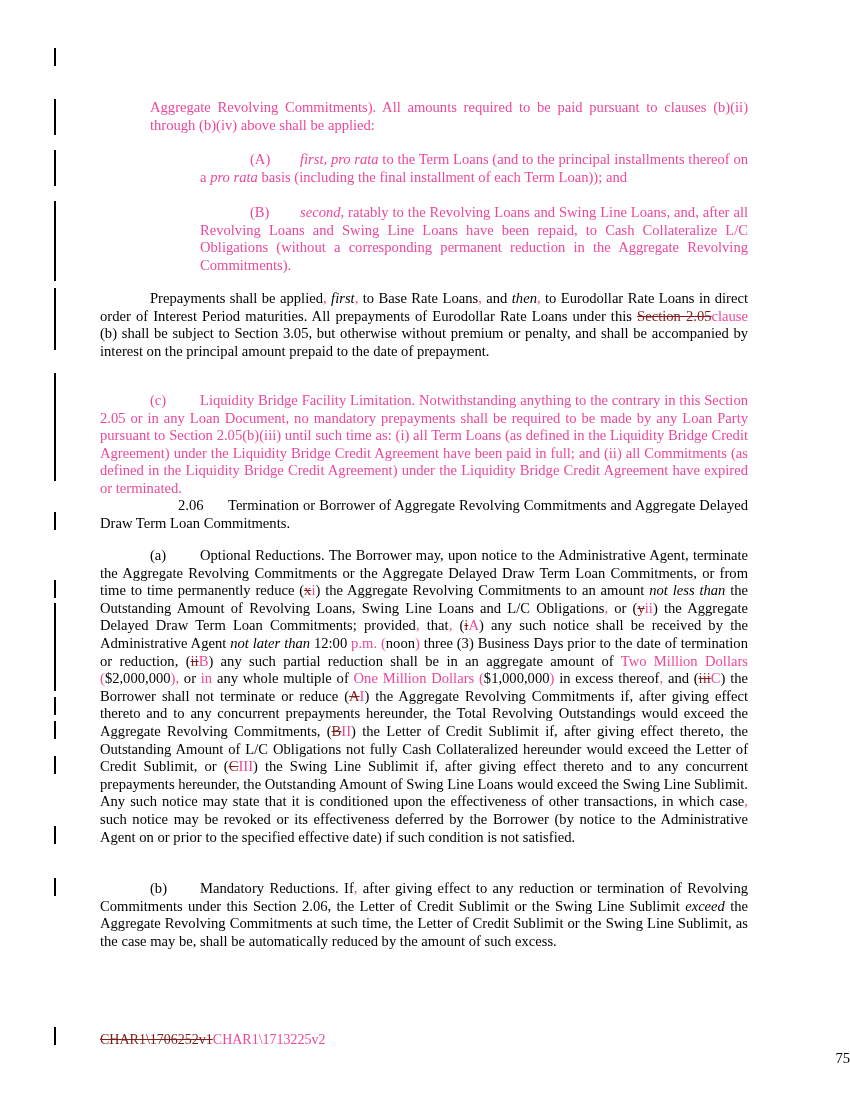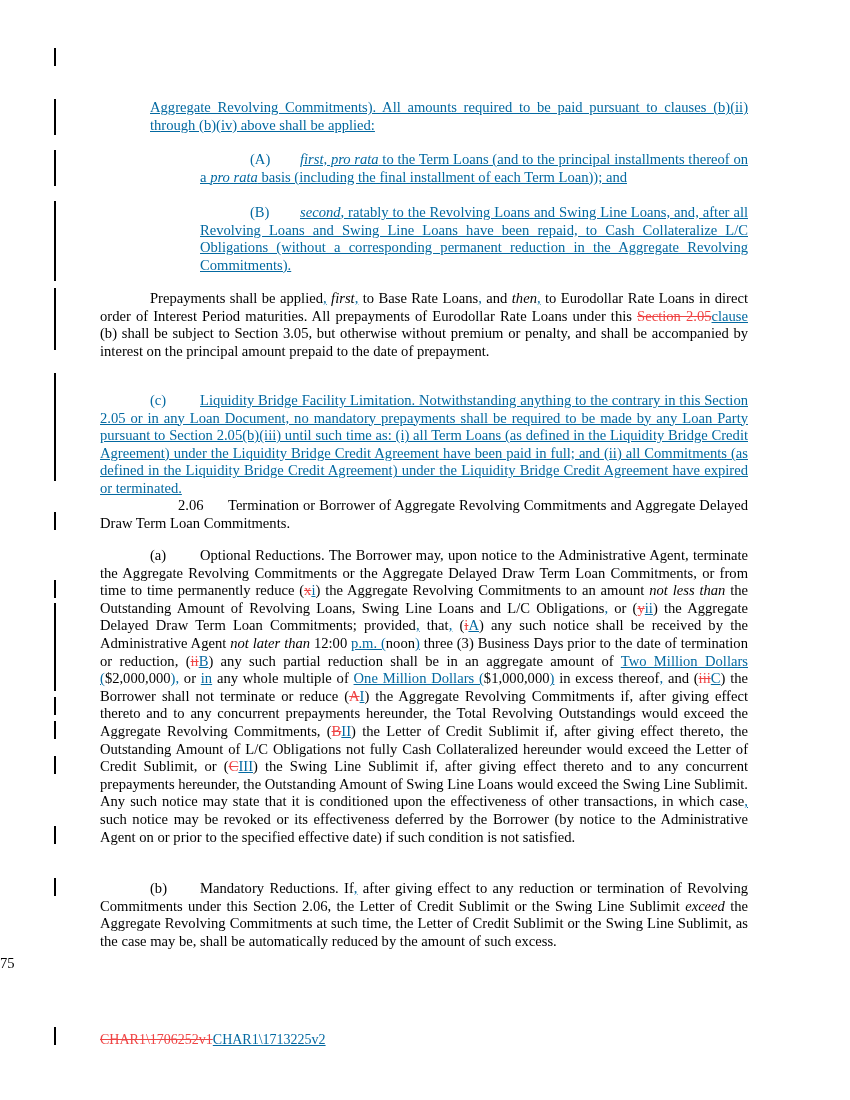--- a/index.html
+++ b/index.html
@@ -4,27 +4,27 @@
 <style>
   html, body { margin: 0; padding: 0; background: #ffffff; }
   body { width: 850px; height: 1100px; position: relative; overflow: hidden;
          font-family: "Liberation Serif", "DejaVu Serif", serif; color: #000; }
   .page { position: absolute; left: 0; top: 0; width: 850px; height: 1100px; }
   .bar { position: absolute; left: 54px; width: 2px; background: #000; }
   .p { position: absolute; left: 100px; width: 648px; font-size: 14.6px; line-height: 17.6px;
        text-align: justify; }
   .p.ind1 { left: 150px; width: 598px; }
   .p.ind2 { left: 200px; width: 548px; }
-  .ins { color: #0369a1; text-decoration: underline; }
-  .del { color: #ef4444; text-decoration: line-through; }
+  .ins { color: #ec4899; }
+  .del { color: #7f1d1d; text-decoration: line-through; }
   .u { }
   .i { font-style: italic; }
   .num { display: inline-block; width: 50px; }
   .lbl { display: inline-block; width: 50px; }
-  .pagenum { position: absolute; top: 955px; left: 0; width: 850px; text-align: left; font-size: 14.6px; }
+  .pagenum { position: absolute; top: 1050px; left: 0; width: 850px; text-align: right; font-size: 14.6px; }
   .footer { position: absolute; top: 1032px; left: 100px; font-size: 14px; }
 </style>
 </head>
 <body>
 
 <div class="page">
 
   <div class="bar" style="top:48px;height:18px"></div>
   <div class="bar" style="top:99px;height:36px"></div>
   <div class="bar" style="top:150px;height:36px"></div>

